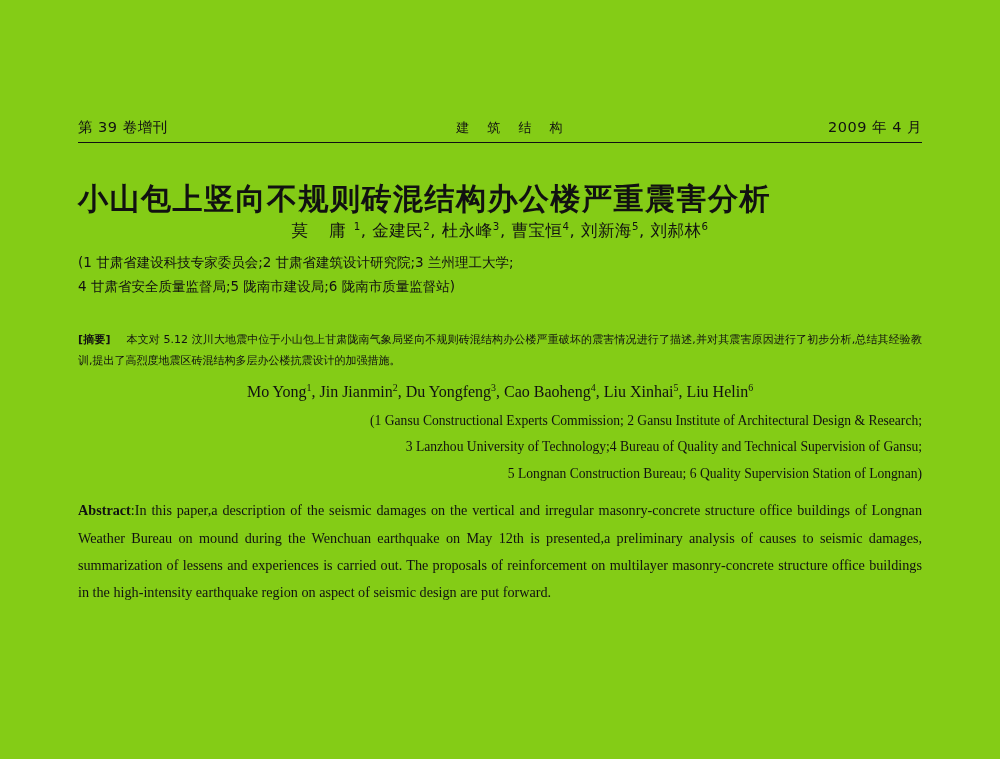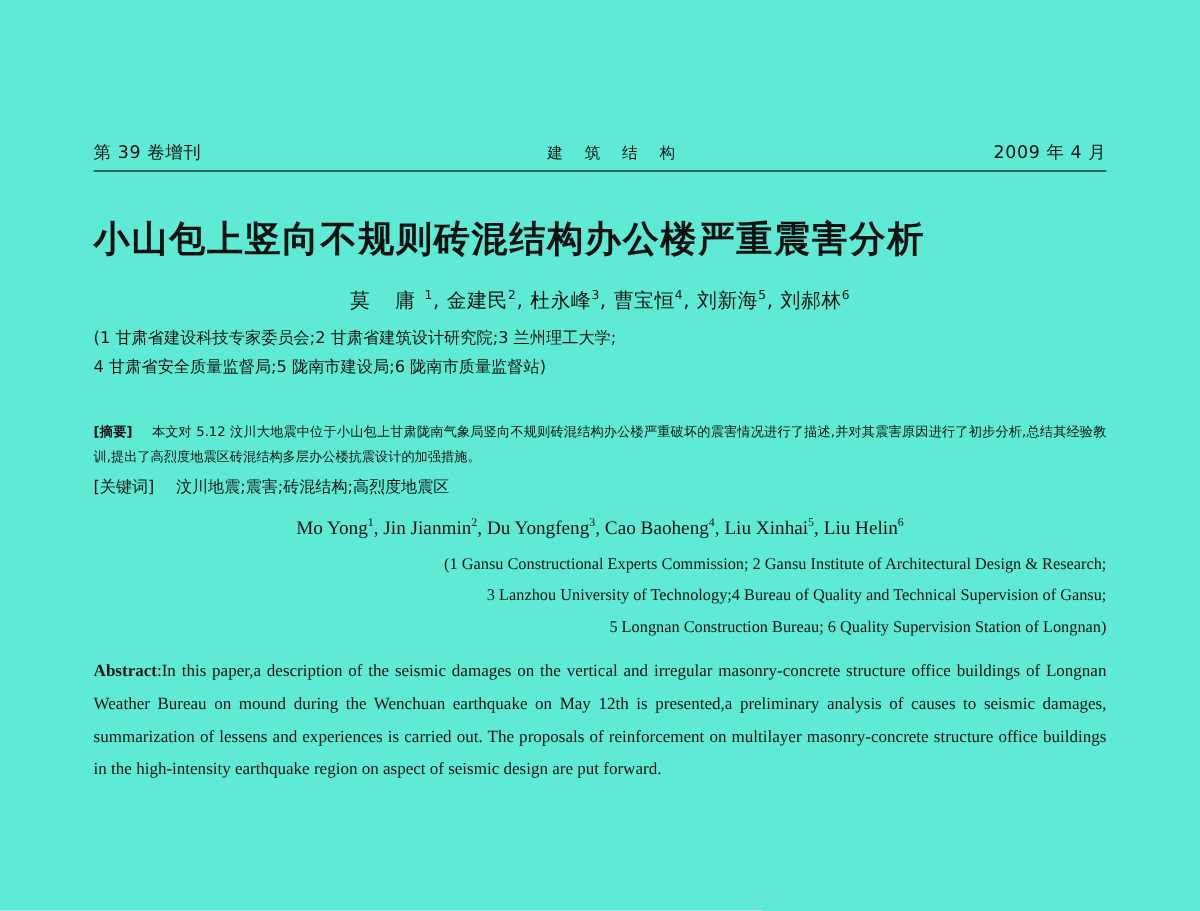--- a/index.html
+++ b/index.html
@@ -11,21 +11,21 @@
     width: 1000px;
     height: 759px;
     font-family: "Liberation Serif", serif;
     color: #111111;
     overflow: hidden;
   }
   .page {
     position: relative;
     width: 1000px;
     height: 759px;
-    background: #5eead4;
+    background: #84cc16;
     box-sizing: border-box;
     padding: 0 78px;
   }
 
   
   .runhead {
     display: flex;
     align-items: flex-end;
     justify-content: space-between;
     padding-top: 118px;
@@ -59,21 +59,20 @@
     letter-spacing: 1.5px;
     margin-top: 36px;
     white-space: nowrap;
   }
 
   
   .cn-authors {
     text-align: center;
     font-family: "DejaVu Sans", sans-serif;
     font-size: 16.5px;
-    margin-top: 20px;
     letter-spacing: 0.5px;
   }
   .cn-authors .sp { letter-spacing: 8px; }
   sup {
     font-size: 0.62em;
     vertical-align: super;
     line-height: 0;
   }
   .cn-affil {
     text-align: left;
@@ -156,23 +155,20 @@
 
   <div class="cn-affil">
     <div>(1 甘肃省建设科技专家委员会;2 甘肃省建筑设计研究院;3 兰州理工大学;</div>
     <div>4 甘肃省安全质量监督局;5 陇南市建设局;6 陇南市质量监督站)</div>
   </div>
 
   <div class="cn-abs">
     <span class="lbl">[摘要]</span><span class="gap" style="display:inline-block;width:16px"></span><span>本文对 5.12 汶川大地震中位于小山包上甘肃陇南气象局竖向不规则砖混结构办公楼严重破坏的震害情况进行了描述,并对其震害原因进行了初步分析,总结其经验教训,提出了高烈度地震区砖混结构多层办公楼抗震设计的加强措施。</span>
   </div>
 
-  <div class="cn-kw">
-    <span class="lbl">[关键词]</span><span class="gap"></span><span>汶川地震;震害;砖混结构;高烈度地震区</span>
-  </div>
 
 
   <div class="en-authors">
     <span><span>Mo Yong</span><sup>1</sup></span>,
     <span><span>Jin Jianmin</span><sup>2</sup></span>,
     <span><span>Du Yongfeng</span><sup>3</sup></span>,
     <span><span>Cao Baoheng</span><sup>4</sup></span>,
     <span><span>Liu Xinhai</span><sup>5</sup></span>,
     <span><span>Liu Helin</span><sup>6</sup></span>
   </div>

